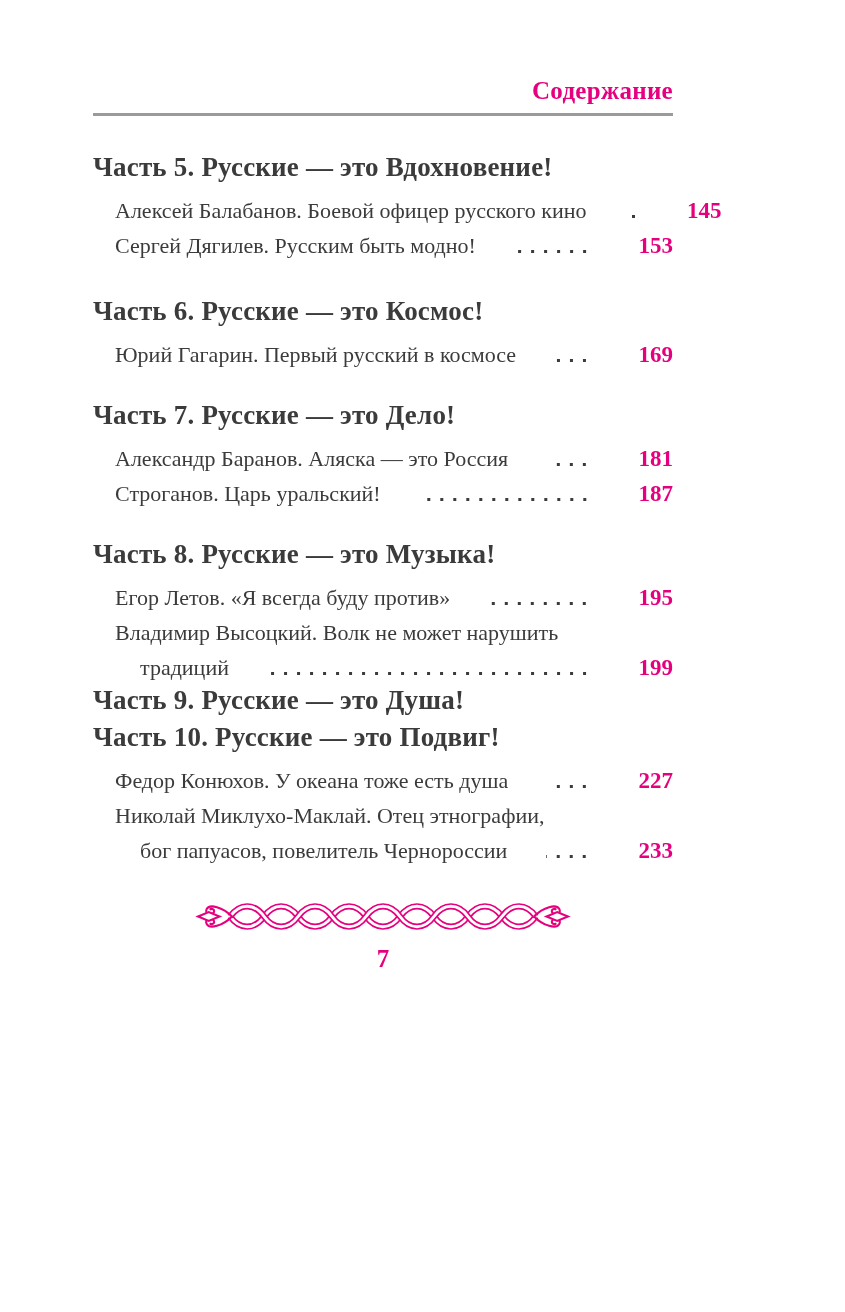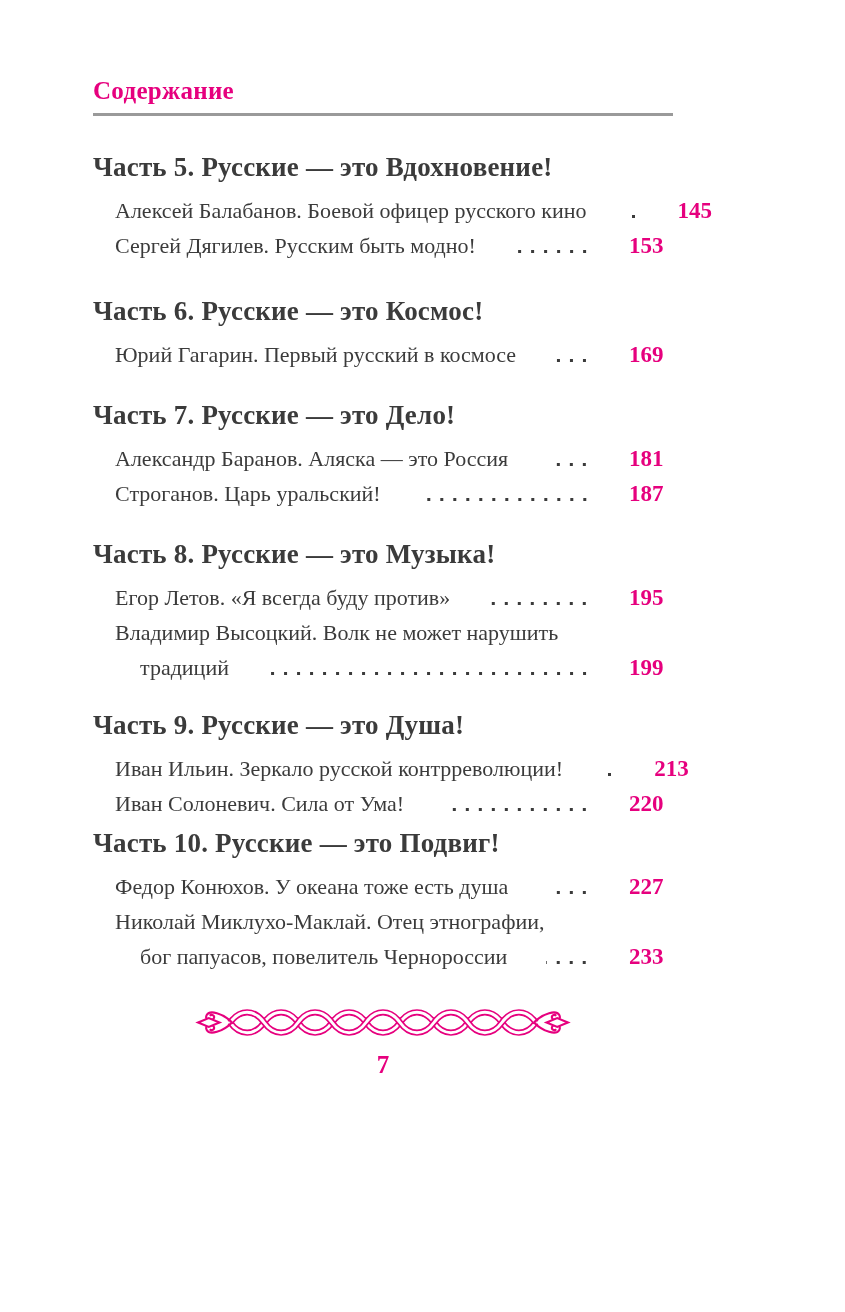--- a/index.html
+++ b/index.html
@@ -9,40 +9,40 @@
     background:#ffffff;
     font-family:"Liberation Serif","DejaVu Serif",serif;
     overflow:hidden;
   }
   .content {
     position:absolute; left:93px; top:0; width:580px;
     color:#3b3b3b;
   }
   .toc-title {
     margin-top:78px;
-    text-align:left;
+    text-align:right;
     font-size:25px; font-weight:bold;
     color:#e6007e;
     line-height:26px;
     letter-spacing:0.3px;
   }
   .rule { height:3px; background:#9a9a9a; margin-top:9px; }
 
   .section-heading {
     margin:0;
     font-size:27px; font-weight:bold;
     line-height:30px;
     color:#3b3b3b;
     letter-spacing:0.2px;
   }
   .sec-1 { margin-top:36px; }
   .sec-2 { margin-top:33px; }
   .sec-3 { margin-top:28px; }
   .sec-4 { margin-top:28px; }
-  .sec-5 { margin-top:25px; }
+  .sec-5 { }
   .sec-6 { margin-top:7px; }
 
   .entries { margin-top:11px; }
   .row {
     display:flex; align-items:baseline;
     line-height:35px;
     padding-left:22px;
     gap:32px;
   }
   .row.cont { padding-left:47px; }
@@ -58,20 +58,21 @@
     margin:0 6px 9px 7px;
     background-image:radial-gradient(circle, #3b3b3b 1.6px, rgba(0,0,0,0) 2px);
     background-size:13px 5px;
     background-repeat:repeat-x;
     background-position:right center;
   }
   .pg {
     font-size:23px; font-weight:bold;
     color:#e6007e;
     min-width:44px;
+    text-align:right;
     white-space:nowrap;
   }
 
   .ornament-wrap {
     margin-top:32px;
     text-align:center;
   }
   .page-number {
     margin-top:8px;
     text-align:center;
@@ -149,32 +150,20 @@
         <div class="row cont">
           <span class="t">традиций</span>
           <span class="leader"></span>
           <span class="pg">199</span>
         </div>
       </div>
     </div>
 
     <div class="section sec-5">
       <h2 class="section-heading">Часть 9. Русские — это Душа!</h2>
-      <div class="entries">
-        <div class="row">
-          <span class="t">Иван Ильин. Зеркало русской контрреволюции!</span>
-          <span class="leader"></span>
-          <span class="pg">213</span>
-        </div>
-        <div class="row">
-          <span class="t">Иван Солоневич. Сила от Ума!</span>
-          <span class="leader"></span>
-          <span class="pg">220</span>
-        </div>
-      </div>
     </div>
 
     <div class="section sec-6">
       <h2 class="section-heading">Часть 10. Русские — это Подвиг!</h2>
       <div class="entries">
         <div class="row">
           <span class="t">Федор Конюхов. У океана тоже есть душа</span>
           <span class="leader"></span>
           <span class="pg">227</span>
         </div>

